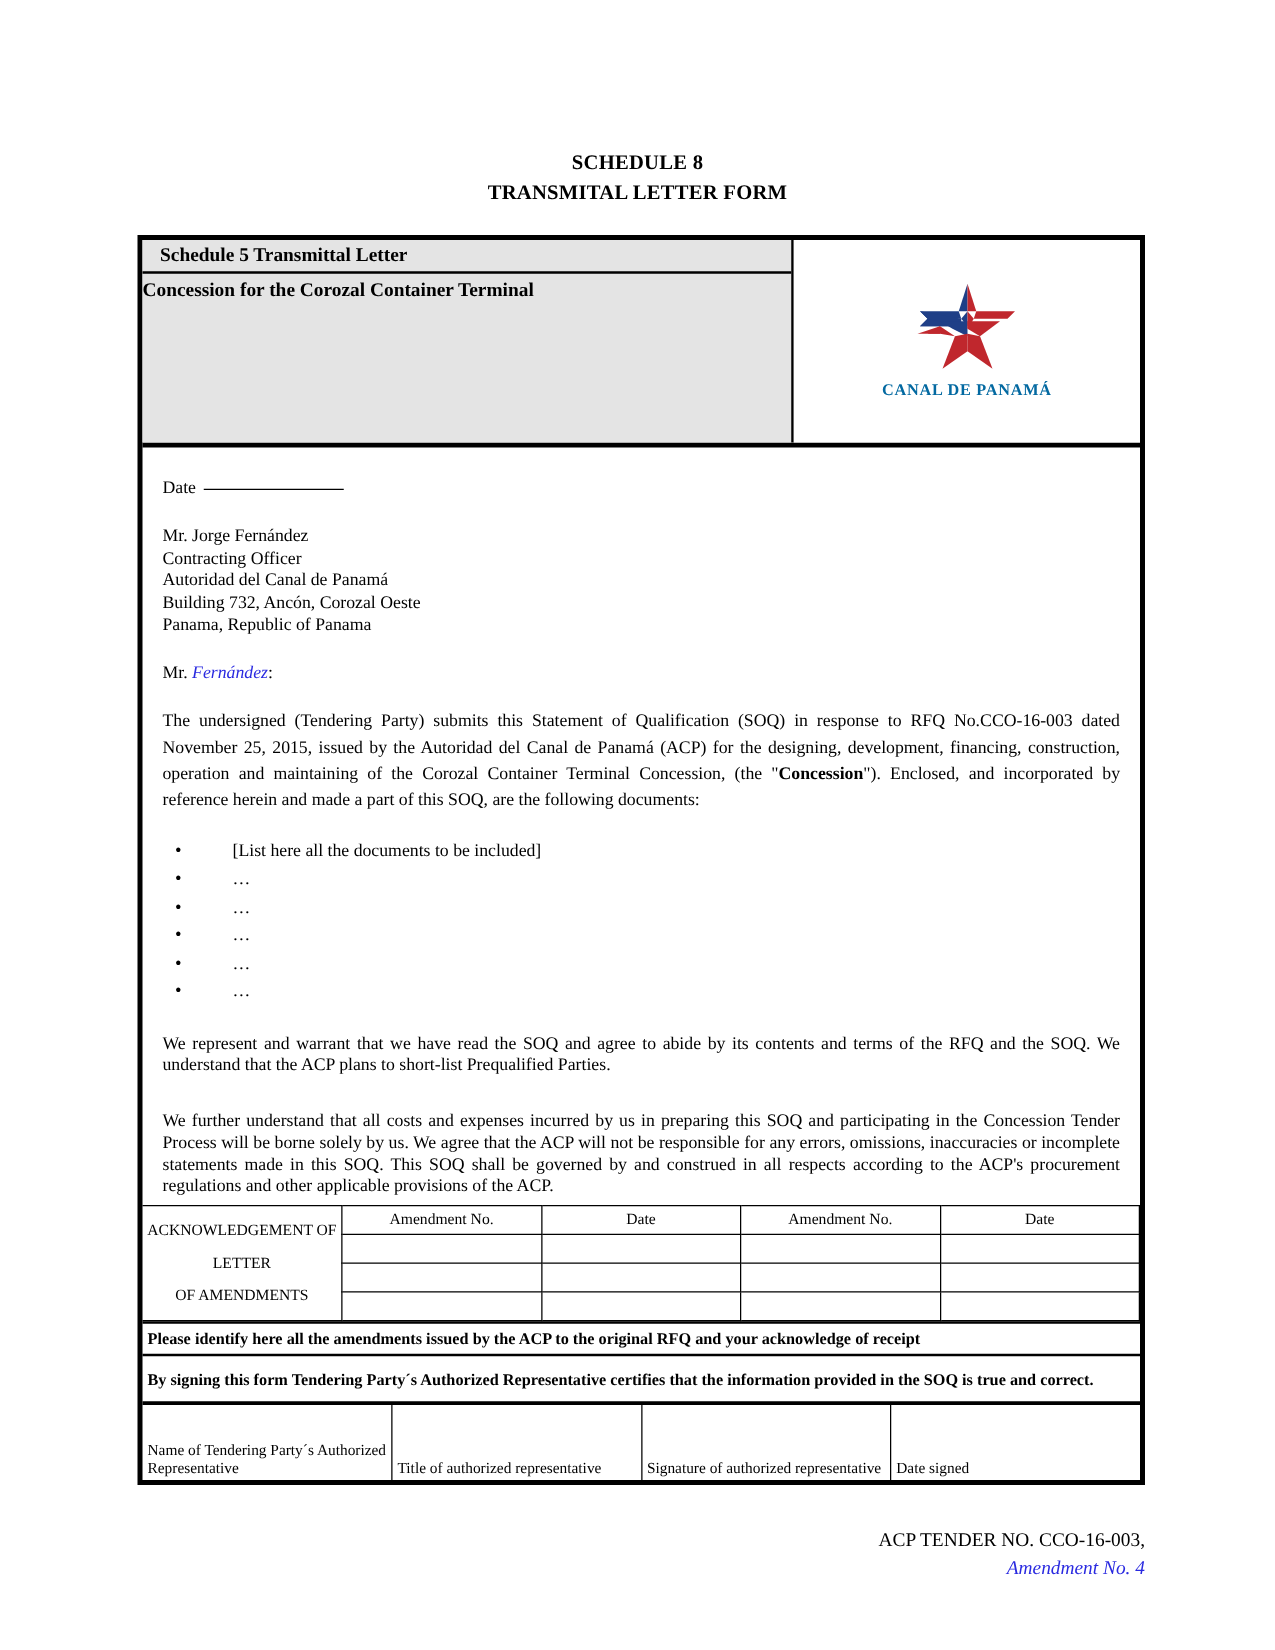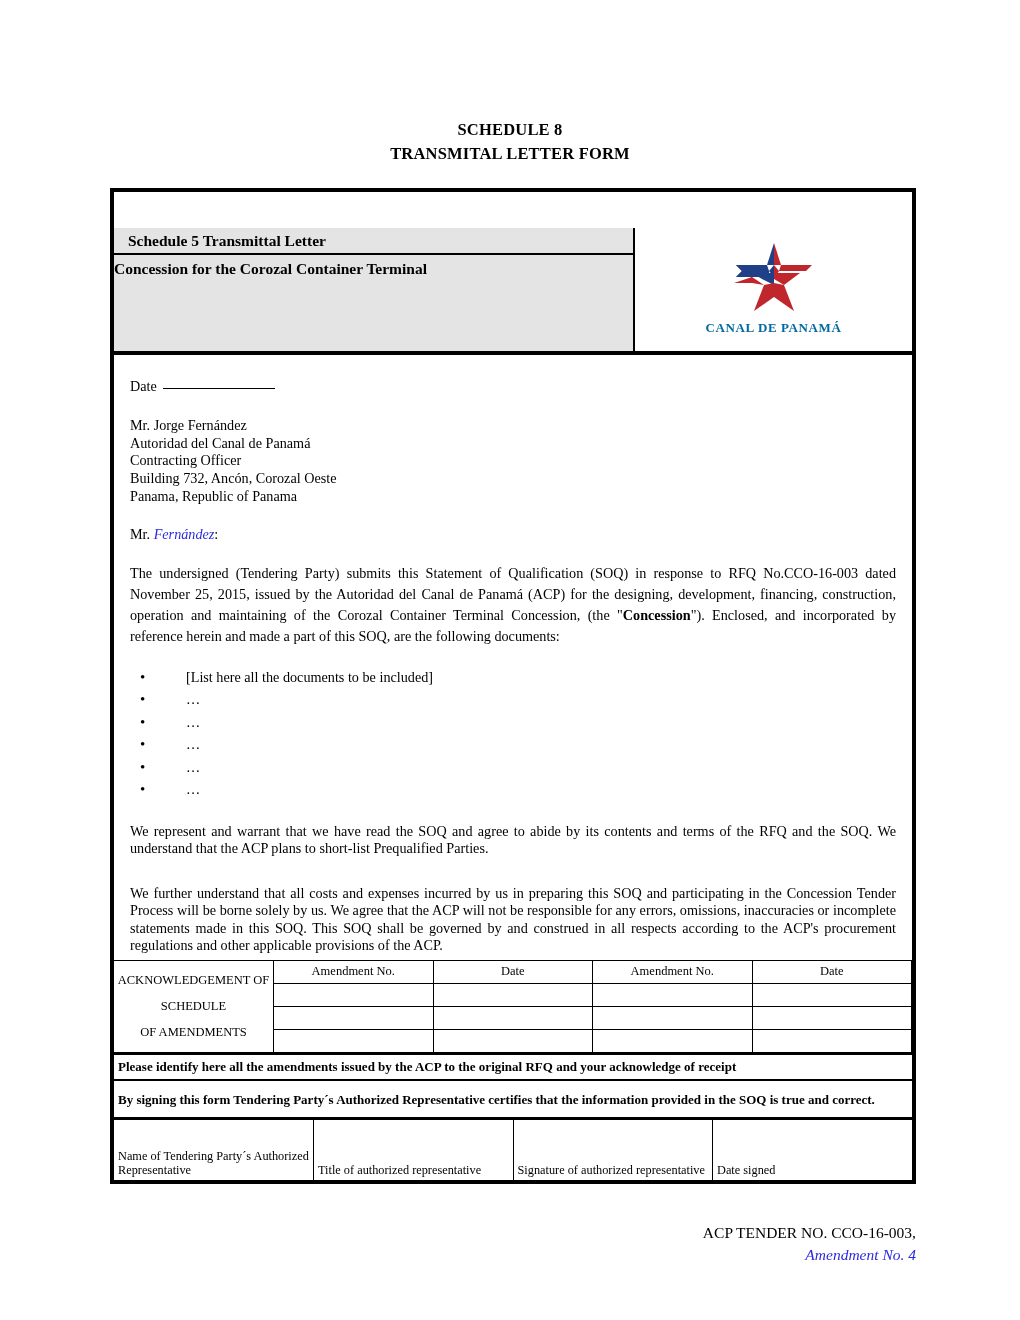--- a/index.html
+++ b/index.html
@@ -46,23 +46,22 @@
     width: 806px;
     border: 4px solid #000;
     box-sizing: border-box;
     background: #fff;
   }
 
   
   .header-band {
     display: flex;
     border-bottom: 4px solid #000;
-    height: 127px;
-    box-sizing: border-box;
-    margin-top: 36px;
+    height: 166px;
+    box-sizing: border-box;
   }
   .header-left {
     width: 521px;
     background: #e4e4e4;
     border-right: 2px solid #000;
     box-sizing: border-box;
     display: flex;
     flex-direction: column;
   }
   .header-title-1 {
@@ -285,22 +284,22 @@
     </div>
 
     <div class="form-body">
 
       <div class="date-line">
         <span>Date</span><span class="date-rule"></span>
       </div>
 
       <div>
         <div class="addr-line">Mr. Jorge Fernández</div>
+        <div class="addr-line">Contracting Officer</div>
         <div class="addr-line">Autoridad del Canal de Panamá</div>
-        <div class="addr-line">Contracting Officer</div>
         <div class="addr-line">Building 732, Ancón, Corozal Oeste</div>
         <div class="addr-line">Panama, Republic of Panama</div>
       </div>
 
       <div class="salutation"><span>Mr. </span><span class="blue">Fernández</span><span>:</span></div>
 
       <div class="para"><span>The undersigned (Tendering Party) submits this Statement of Qualification (SOQ) in response to RFQ No.CCO-16-003 dated November 25, 2015, issued by the Autoridad del Canal de Panamá (ACP) for the designing, development, financing, construction, operation and maintaining of the Corozal Container Terminal Concession, (the "</span><b>Concession</b><span>"). Enclosed, and incorporated by reference herein and made a part of this SOQ, are the following documents:</span></div>
 
       <div class="bullets">
         <div class="bullet-row">
@@ -332,21 +331,21 @@
       <div class="para-b">We represent and warrant that we have read the SOQ and agree to abide by its contents and terms of the RFQ and the SOQ. We understand that the ACP plans to short-list Prequalified Parties.</div>
 
       <div class="para-c">We further understand that all costs and expenses incurred by us in preparing this SOQ and participating in the Concession Tender Process will be borne solely by us.    We agree that the ACP will not be responsible for any errors, omissions, inaccuracies or incomplete statements made in this SOQ. This SOQ shall be governed by and construed in all respects according to the ACP's procurement regulations and other applicable provisions of the ACP.</div>
 
     </div>
 
     <table class="amend-table">
       <tbody>
           <tr>
         <td class="amend-label" rowspan="4">
-          <div>ACKNOWLEDGEMENT OF SCHEDULE</div>
+          <div>ACKNOWLEDGEMENT OF LETTER</div>
           <div>OF AMENDMENTS</div>
         </td>
         <td class="amend-head">Amendment No.</td>
         <td class="amend-head">Date</td>
         <td class="amend-head">Amendment No.</td>
         <td class="amend-head">Date</td>
       </tr>
       <tr>
         <td class="amend-blank"></td>
         <td class="amend-blank"></td>

